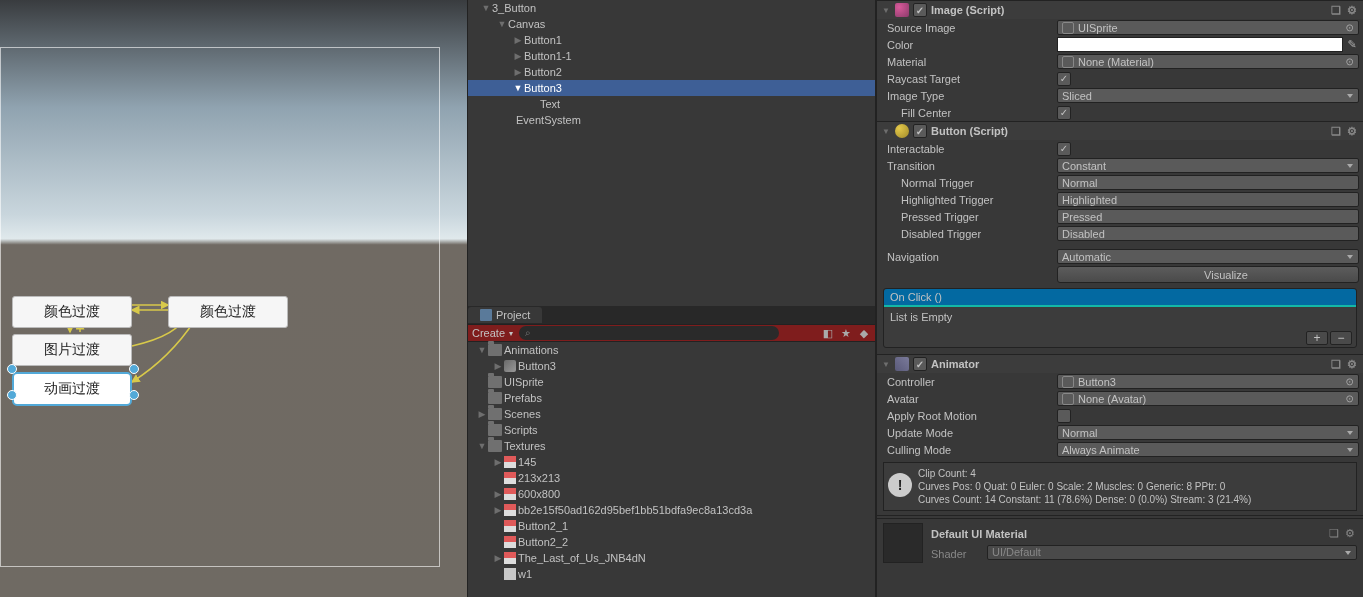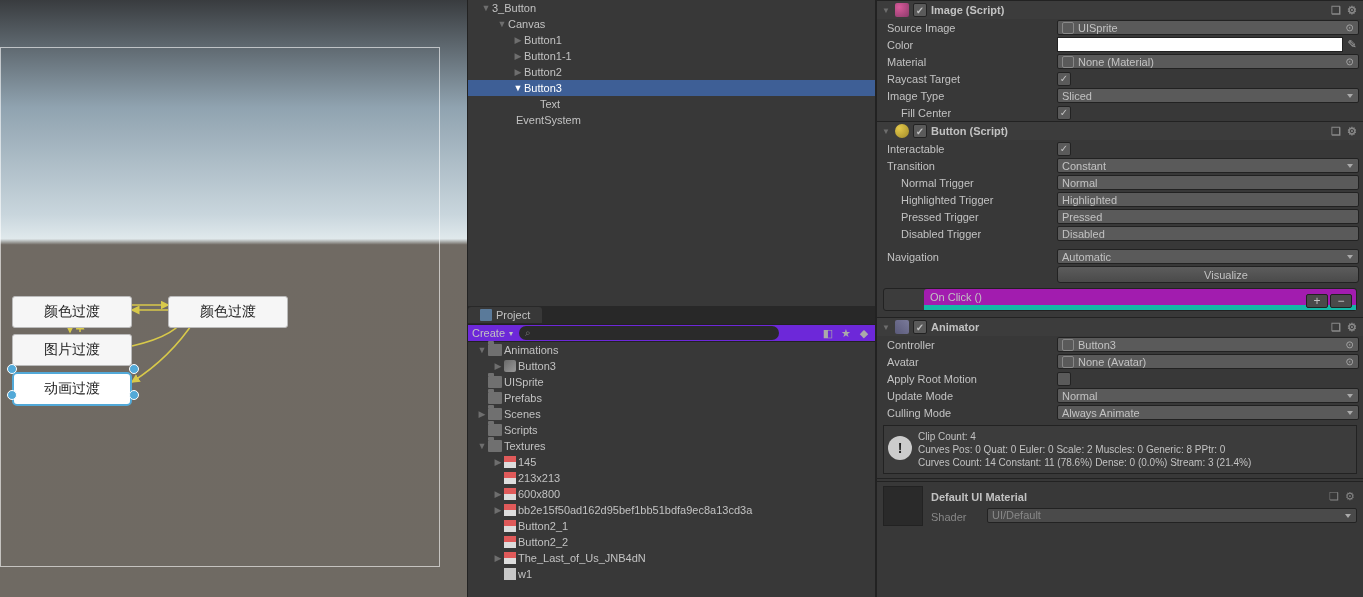--- a/index.html
+++ b/index.html
@@ -90,21 +90,21 @@
     gap: 4px;
     padding: 2px 12px;
     background: #383838;
     border-top-left-radius: 3px;
     border-top-right-radius: 3px;
     font-size: 11px;
     color: #c2c2c2;
   }
   .toolbar {
     height: 18px;
-    background: #6d28d9;
+    background: #7f1d1d;
     border-top: 1px solid #222;
     border-bottom: 1px solid #222;
     display: flex;
     align-items: center;
     padding: 0 4px;
     gap: 6px;
   }
   .toolbar .create {
     display:flex; align-items:center; gap:2px;
     color:#c2c2c2; font-size:11px;
@@ -274,23 +274,23 @@
   }
   .onclick-box {
     margin:4px 6px 6px 6px;
     background:#3c3c3c;
     border:1px solid #222;
     border-radius:3px;
     position:relative;
   }
   .onclick-header {
     padding:2px 6px;
-    background:#a21caf;
-    border-bottom:5px solid #14b8a6;
-    border-top-left-radius:3px;border-top-right-radius:3px;margin-left:40px;
+    background:#0369a1;
+    border-bottom:2px solid #14b8a6;
+    border-top-left-radius:3px;border-top-right-radius:3px;
   }
   .onclick-body {
     padding:4px 6px 20px 6px;
     min-height:40px;
     color:#c2c2c2;
   }
   .onclick-footer {
     position:absolute;
     bottom:2px; right:4px;
     display:flex; gap:2px;
@@ -622,20 +622,21 @@
         </span>
     </div>
     <div class="prop-row">
         <span class="label"></span>
       <span class="field">
           <span class="visualize-btn">Visualize</span>
         </span>
     </div>
     <div class="onclick-box">
       <div class="onclick-header">On Click ()</div>
+      <div class="onclick-body">List is Empty</div>
       <div class="onclick-footer">
         <span class="plusminus">+</span>
         <span class="plusminus">−</span>
       </div>
     </div>
   </div>
 
   <div class="component">
     <div class="comp-header">
       <span class="foldout">▼</span>

